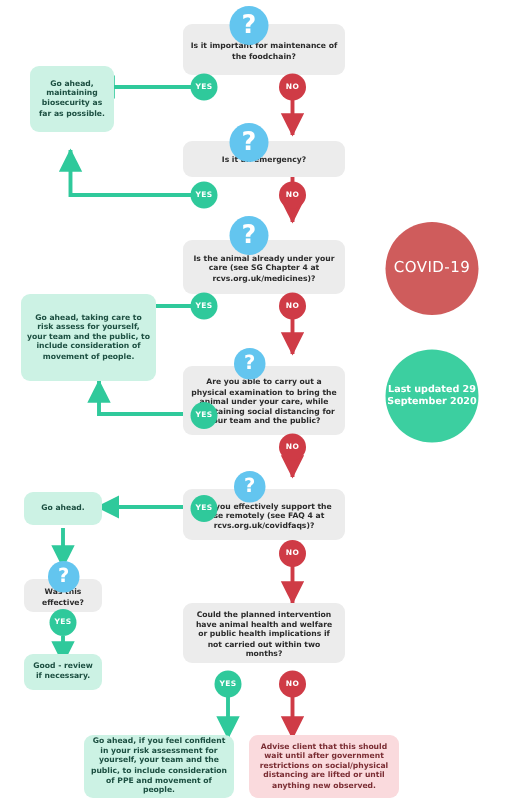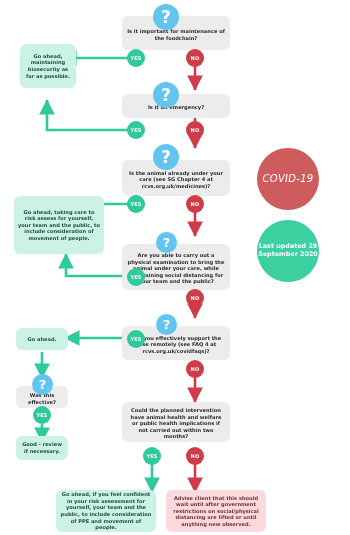--- a/index.html
+++ b/index.html
@@ -65,21 +65,21 @@
   .badge.no{background:#cf3b46;}
 
   .circ{
     position:absolute;border-radius:50%;
     display:flex;align-items:center;justify-content:center;
     text-align:center;color:#ffffff;line-height:1.22;
   }
   .circ.covid{
     background:#cf5c5c;
     width:62px;height:62px;
-    font-size:10px;font-weight:normal;letter-spacing:.3px;font-style:italic;
+    font-size:10px;font-weight:normal;letter-spacing:.3px;
   }
   .circ.updated{
     background:#3ccfa0;
     width:62px;height:62px;
     font-size:6.4px;font-weight:bold;
   }
 </style>
 </head>
 <body>
 
@@ -225,17 +225,17 @@
   <div class="node act" style="left:56px;top:490px;width:100px;height:42px;">
     <span>Go ahead, if you feel confident in your risk assessment for yourself, your team and the public, to include consideration of PPE and movement of people.</span>
   </div>
   <div class="node neg" style="left:166px;top:490px;width:100px;height:42px;">
     <span>Advise client that this should wait until after government restrictions on social/physical distancing are lifted or until anything new observed.</span>
   </div>
 
   <div class="circ covid" style="left:257px;top:148px;">
     <span>COVID-19</span>
   </div>
-  <div class="circ updated" style="left:257px;top:220px;">
+  <div class="circ updated" style="left:257px;top:233px;">
     <span>Last updated 29 September 2020</span>
   </div>
 
 </div>
 
 </body></html>

